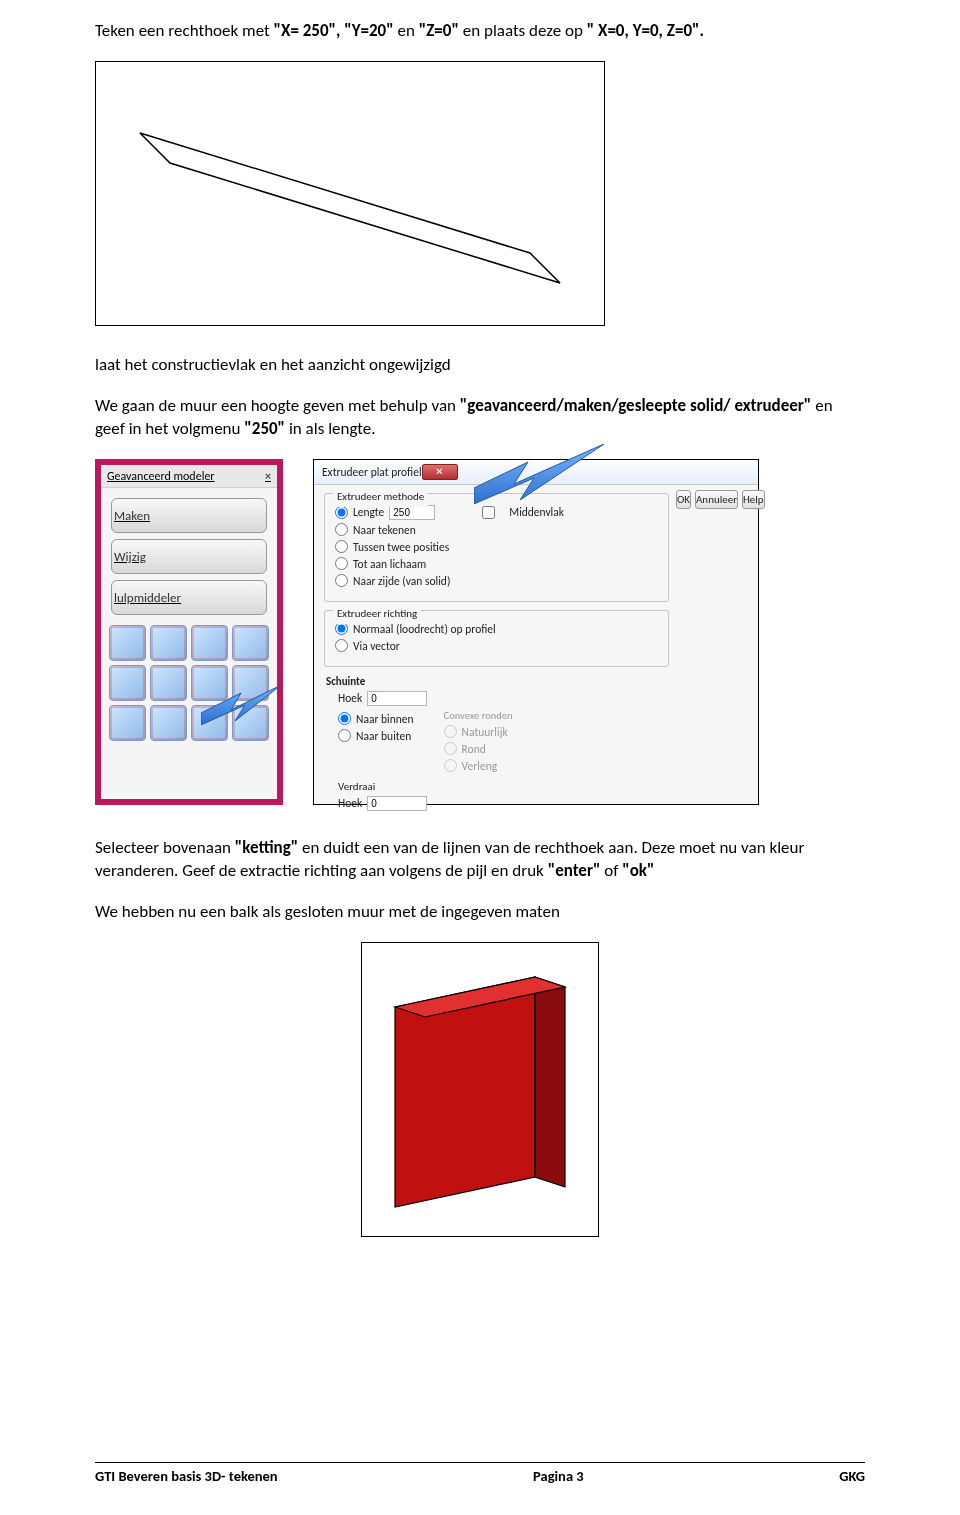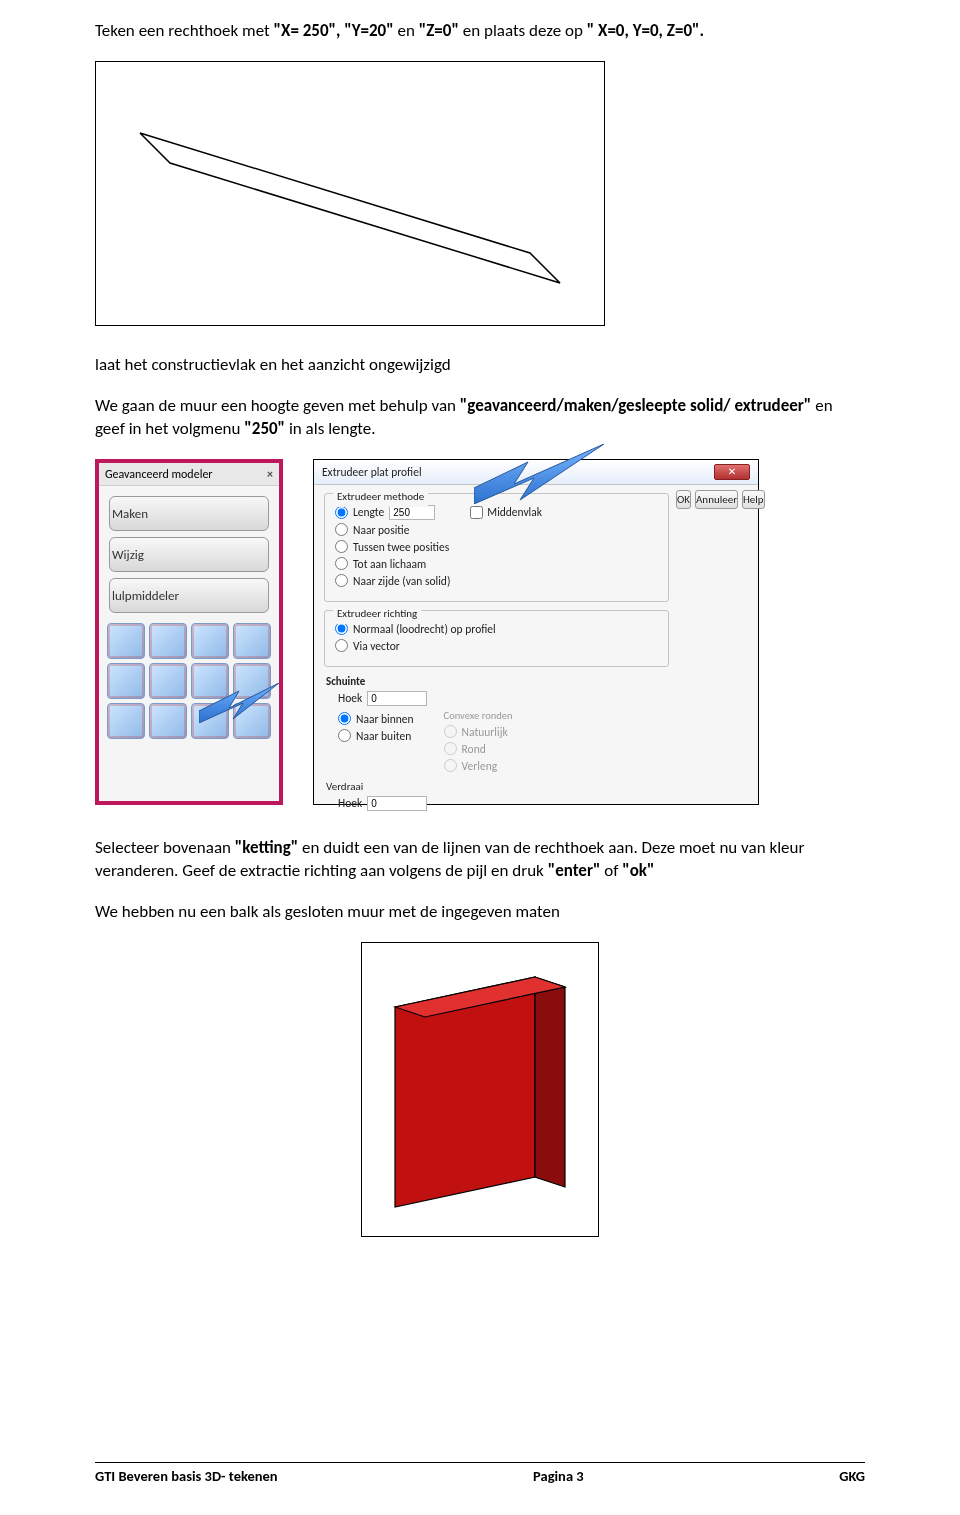--- a/index.html
+++ b/index.html
@@ -21,25 +21,26 @@
     background: #fff;
     display: flex;
     align-items: center;
     justify-content: center;
   }
   
   .fig1 { width: 510px; height: 265px; }
   
   .panels-row { display: flex; gap: 30px; margin: 6px 0 32px 0; }
   .panel-tool {
-    border: 4px solid #be185d;
+    border: 6px solid #be185d;
     width: 188px; height: 346px;
     background: #f5f5f5;
     position: relative;
     overflow: hidden;
+    text-decoration: underline;
   }
   .panel-tool .tb-title {
     background: #e8e8e8;
     font-size: 12px;
     padding: 4px 6px;
     display: flex;
     justify-content: space-between;
     border-bottom: 1px solid #d0d0d0;
   }
   .panel-tool .tb-title .x { font-weight: bold; color: #555; }
@@ -77,21 +78,20 @@
     background: #f6f6f6;
     position: relative;
     font-size: 11.5px;
     color: #222;
   }
   .dlg-title {
     background: linear-gradient(#fff,#e5eefb);
     padding: 4px 8px;
     border-bottom: 1px solid #c4c4c4;
     display: flex;
-    justify-content: space-between;
     align-items: center;
   }
   .dlg-title .winclose {
     width: 36px; height: 16px;
     background: linear-gradient(#e07070,#b23030);
     border: 1px solid #862020;
     border-radius: 2px;
     color: #fff;
     font-size: 10px;
     display: flex; align-items: center; justify-content: center;
@@ -238,28 +238,28 @@
       <div class="db">Help</div>
     </div>
 
     <div class="dlg-body">
       <div class="grp" style="width:345px;">
         <span class="legend">Extrudeer methode</span>
         <div class="radio-row">
           <input type="radio" checked="" style="">
           <span>Lengte</span>
           <input class="txt-in" value="250" style="">
-          <span style="margin-left:30px;display:flex;align-items:center;gap:4px;">
+          <span style="margin-left:42px;display:flex;align-items:center;gap:14px;">
             <input type="checkbox" style="">
             <span>Middenvlak</span>
           </span>
         </div>
         <div class="radio-row">
             <input type="radio" style="">
-            <span>Naar positie</span>
+            <span>Naar tekenen</span>
           </div>
         <div class="radio-row">
             <input type="radio" style="">
             <span>Tussen twee posities</span>
           </div>
         <div class="radio-row">
             <input type="radio" style="">
             <span>Tot aan lichaam</span>
           </div>
         <div class="radio-row">
@@ -306,21 +306,21 @@
               <input type="radio" disabled="" style="">
               <span>Rond</span>
             </div>
           <div class="radio-row">
               <input type="radio" disabled="" style="">
               <span>Verleng</span>
             </div>
         </div>
       </div>
 
-      <div style="font-size:11px;margin:4px 0 2px 2px;">Verdraai</div>
+      <div style="font-size:11px;margin:4px 0 2px 14px;">Verdraai</div>
       <div class="radio-row" style="margin-left:14px;">
         <span>Hoek</span>
         <input class="txt-in" style="width: 60px;" value="0">
       </div>
     </div>
   </div>
 </div>
 
 <p class="para">
   <span>Selecteer bovenaan </span><span class="bold">"ketting"</span><span> en duidt een van de lijnen van de rechthoek aan. Deze moet nu van kleur veranderen. Geef de extractie richting aan volgens de pijl en druk </span><span class="bold">"enter"</span><span> of </span><span class="bold">"ok"</span>

